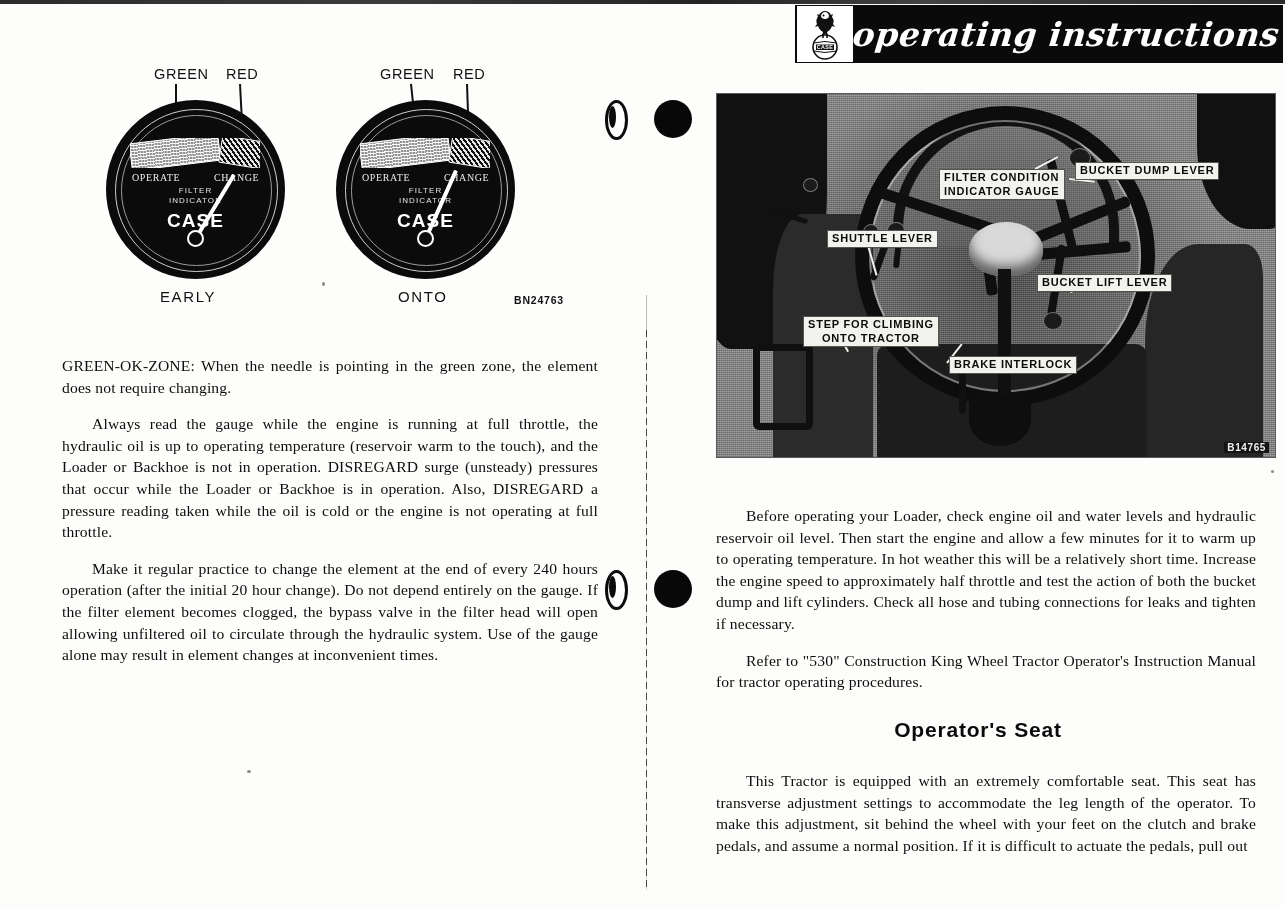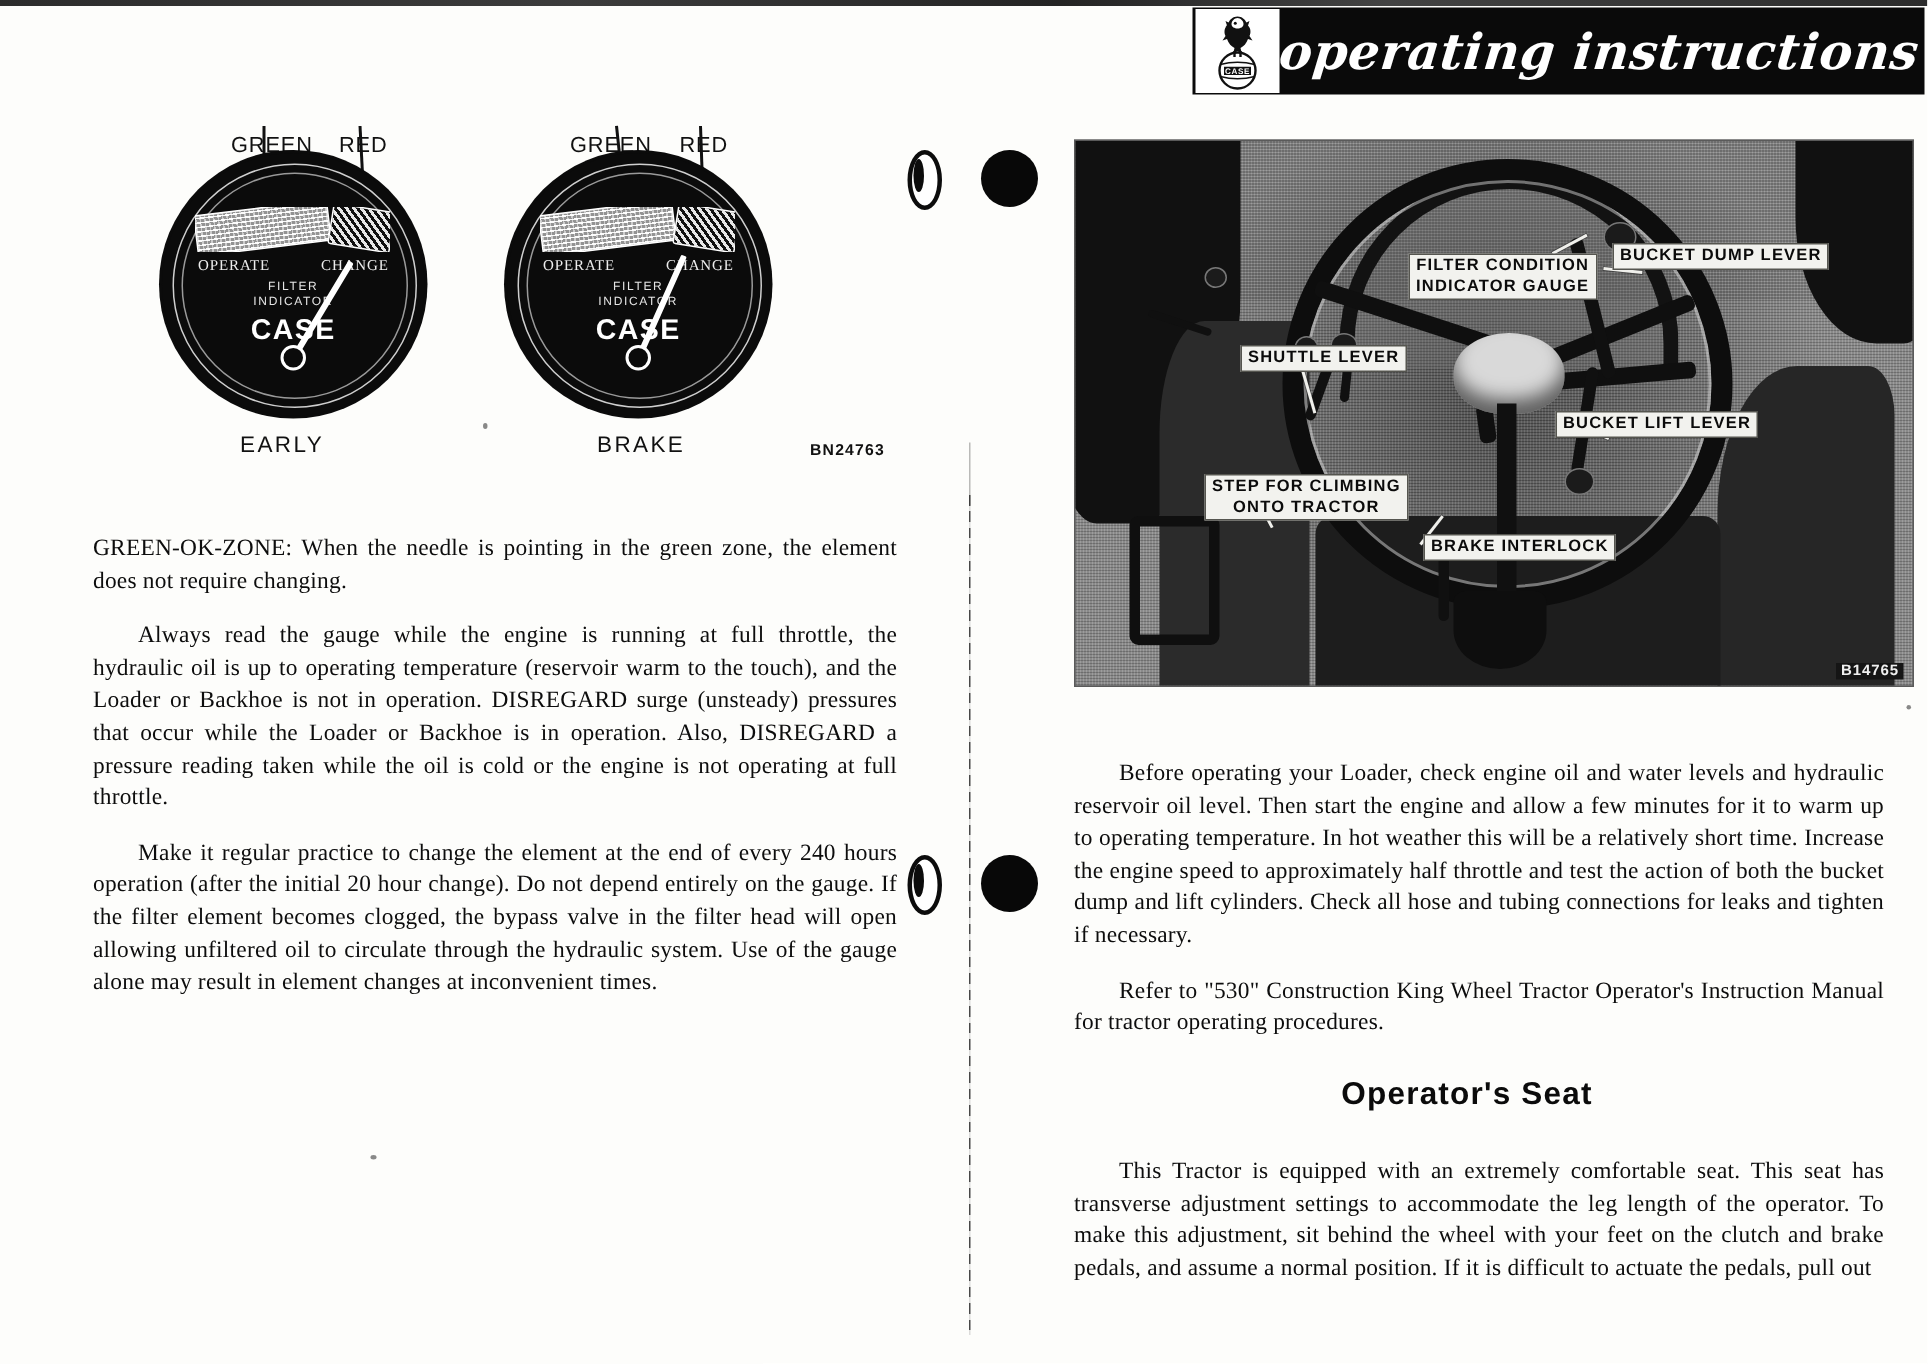--- a/index.html
+++ b/index.html
@@ -109,21 +109,20 @@
     left: 30px; top: 60px;
     width: 580px; height: 280px;
   }
   .zone-label {
     position: absolute;
     font-family: "Liberation Sans", sans-serif;
     font-size: 14.5px;
     letter-spacing: .6px;
     color: #111;
     white-space: nowrap;
-    margin-top: 23px;
   }
   .lead-line {
     position: absolute;
     background: #111;
     width: 1.6px;
     transform-origin: top center;
   }
   .arrowhead {
     position: absolute;
     width: 0; height: 0;
@@ -528,22 +527,22 @@
       <div class="tick-label" style="left:24px;top:70px;">OPERATE</div>
       <div class="tick-label" style="left:106px;top:70px;">CHANGE</div>
       <div class="gauge-sub" style="top:84px;">FILTER</div>
       <div class="gauge-sub" style="top:94px;">INDICATOR</div>
       <div class="gauge-brand">CASE</div>
       <div class="needle" style="transform:rotate(24deg);"></div>
       <div class="needle-hub"></div>
     </div>
 
     <div class="gauge-caption" style="left:130px;top:228px;text-align:center;">EARLY</div>
-    <div class="gauge-caption" style="left:368px;top:228px;">BRAKE</div>
-    <div class="bn-code" style="left:510px;top:234px;">BN24763</div>
+    <div class="gauge-caption" style="left:368px;top:228px;">ONTO</div>
+    <div class="bn-code" style="left:484px;top:234px;">BN24763</div>
   </div>
 
 
   <div class="col" style="left:46px;top:355px;width:552px;">
     <p>GREEN-OK-ZONE: When the needle is pointing in the green zone, the element does not require changing.</p>
     <p class="indent">Always read the gauge while the engine is running at full throttle, the hydraulic oil is up to operating temperature (reservoir warm to the touch), and the Loader or Backhoe is not in operation. DISREGARD surge (unsteady) pressures that occur while the Loader or Backhoe is in operation. Also, DISREGARD a pressure reading taken while the oil is cold or the engine is not operating at full throttle.</p>
     <p class="indent last">Make it regular practice to change the element at the end of every 240 hours operation (after the initial 20 hour change). Do not depend entirely on the gauge. If the filter element becomes clogged, the bypass valve in the filter head will open allowing unfiltered oil to circulate through the hydraulic system. Use of the gauge alone may result in element changes at inconvenient times.</p>
   </div>
 
   <div class="photo">

